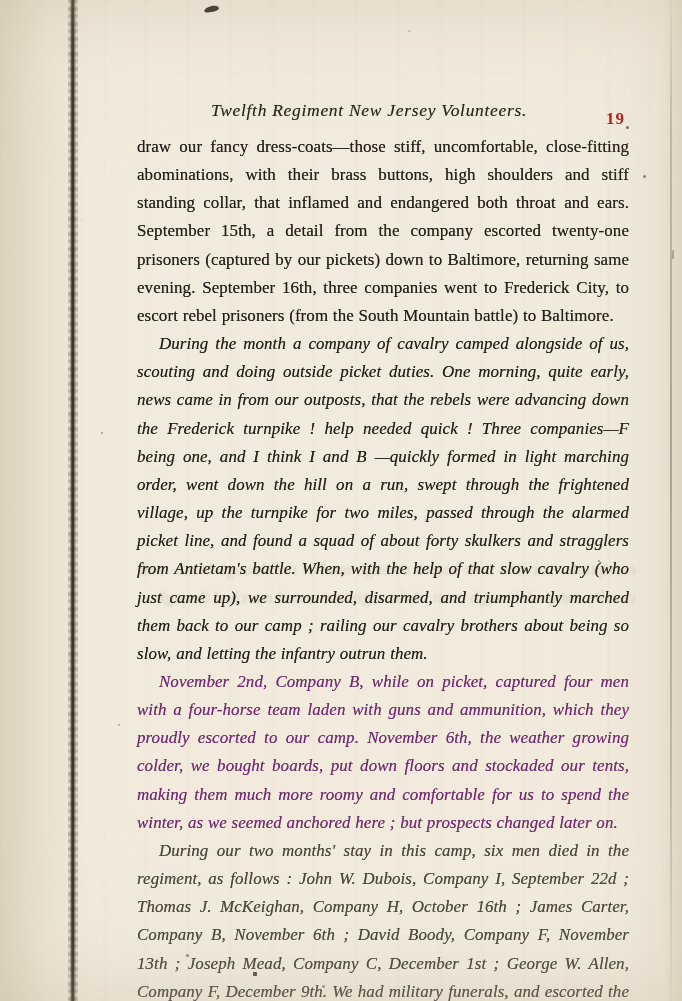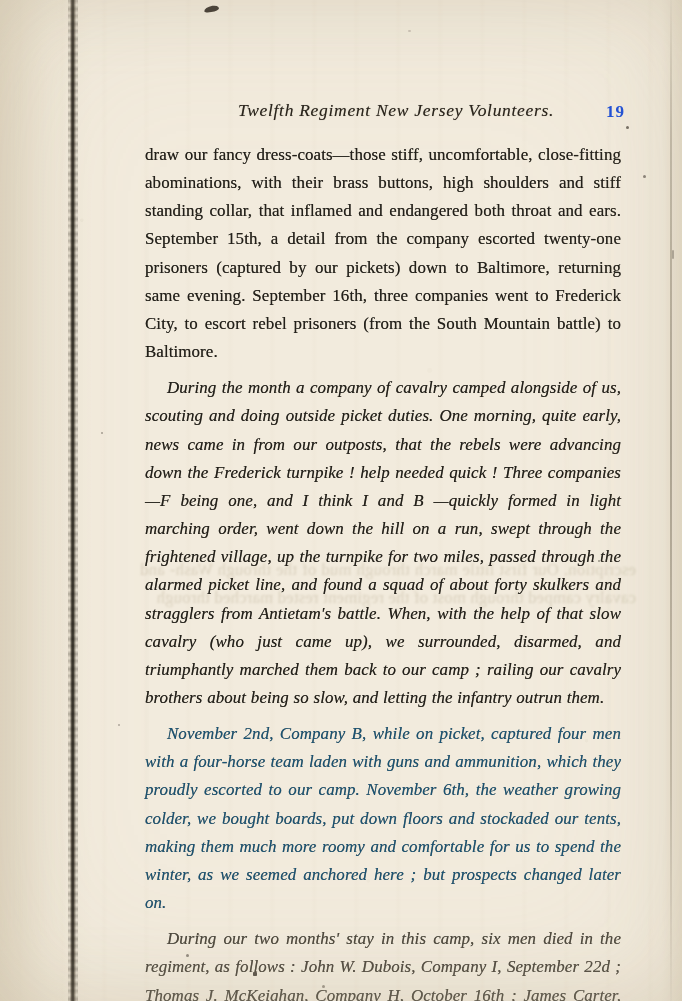--- a/index.html
+++ b/index.html
@@ -155,64 +155,64 @@
   
   .running-head {
     position: absolute;
     left: 137px;
     top: 100px;
     width: 492px;
     height: 26px;
   }
   .running-head-title {
     position: absolute;
-    left: 101px;
+    left: 74px;
     top: 0;
     font-style: italic;
     font-size: 17.5px;
     letter-spacing: 0.7px;
     color: #2a241c;
     white-space: nowrap;
     text-shadow: 0 0 0.7px rgba(42,36,28,0.45);
   }
   .running-head-folio {
     position: absolute;
     right: 4px;
-    top: 2px;
+    top: 9px;
     font-size: 17px;
     font-weight: 700;
     letter-spacing: 1px;
-    color: #1d4ed8;
+    color: #b91c1c;
     font-variant-numeric: oldstyle-nums;
   }
 
   
   .text-block {
     position: absolute;
     left: 137px;
     top: 133px;
     width: 492px;
   }
   .para {
-    margin: 8px;
+    margin: 0;
     font-size: 16.9px;
     line-height: 28.15px;
     text-align: justify;
     text-justify: inter-word;
     color: #23201a;
     letter-spacing: 0.1px;
     word-spacing: 0.4px;
     text-shadow:
       0 0 0.55px rgba(35,32,26,0.55),
       0.3px 0.2px 0.5px rgba(60,54,44,0.18);
   }
   .para.indent { text-indent: 22px; font-style: italic; }
 
   
-  .para.fade-1 { color: #0c4a6e; opacity: 0.94; }
+  .para.fade-1 { color: #701a75; opacity: 0.94; }
   .para.fade-2 { color: #3a352b; opacity: 0.90; }
 
   
   .speck {
     position: absolute;
     pointer-events: none;
     background: #2e2820;
     border-radius: 50%;
     opacity: 0.82;
   }

